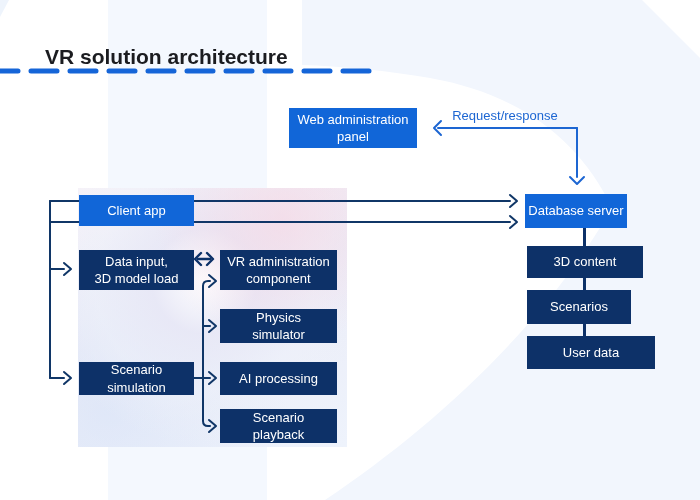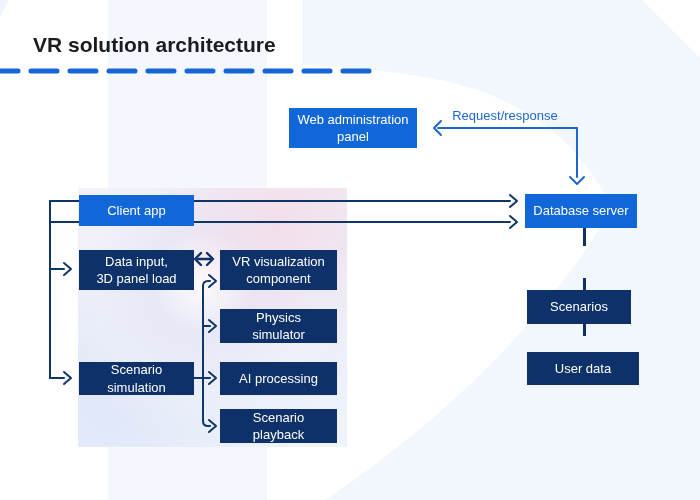--- a/index.html
+++ b/index.html
@@ -7,21 +7,21 @@
        font-family:"Liberation Sans",sans-serif;}
   .stage{position:relative;width:700px;height:500px;}
   .stage svg{position:absolute;left:0;top:0;}
   
   .panel{position:absolute;left:78px;top:188px;width:269px;height:259px;
     background:
       radial-gradient(circle at 76% 12%, rgba(246,213,226,0.65) 0%, rgba(246,213,226,0) 42%),
       radial-gradient(circle at 47% 36%, rgba(255,255,255,0.95) 0%, rgba(232,232,246,0.9) 24%, rgba(238,241,250,0.55) 50%, rgba(244,247,253,0) 75%),
       radial-gradient(circle at 12% 85%, rgba(213,225,247,0.55) 0%, rgba(213,225,247,0) 55%),
       linear-gradient(160deg,#f6f2f8 0%,#ebecf7 45%,#eef3fc 100%);}
-  .page-title{position:absolute;left:33px;top:33px;margin:0;
+  .page-title{position:absolute;left:33px;top:33px;margin:12px;
     font-size:21px;line-height:24px;font-weight:700;color:#1b1c20;}
   .box{position:absolute;display:flex;align-items:center;justify-content:center;
     text-align:center;color:#ffffff;font-size:13px;line-height:17.5px;}
   .box span{white-space:pre-line;}
   .bright{background:#1166d8;}
   .dark{background:#0d3168;}
   .edge-label{position:absolute;left:445px;top:109px;width:120px;
     text-align:center;font-size:13px;line-height:13px;color:#1d66d2;}
 </style>
 </head>
@@ -88,31 +88,31 @@
 
   <div class="box bright" style="left:289px;top:108px;width:128px;height:40px">
     <span>Web administration
 panel</span>
   </div>
 
   <div class="box bright" style="left:79px;top:195px;width:115px;height:31px">
     <span>Client app</span>
   </div>
 
-  <div class="box bright" style="left:525px;top:194px;width:112px;height:34px">
+  <div class="box bright" style="left:525px;top:194px;width:102px;height:34px">
     <span>Database server</span>
   </div>
 
   <div class="box dark" style="left:79px;top:250px;width:115px;height:40px">
     <span>Data input,
-3D panel load</span>
+3D model load</span>
   </div>
 
   <div class="box dark" style="left:220px;top:250px;width:117px;height:40px">
-    <span>VR visualization
+    <span>VR administration
 component</span>
   </div>
 
   <div class="box dark" style="left:220px;top:362px;width:117px;height:33px">
     <span>AI processing</span>
   </div>
 
   <div class="box dark" style="left:220px;top:309px;width:117px;height:34px">
     <span>Physics
 simulator</span>
@@ -121,22 +121,25 @@
   <div class="box dark" style="left:79px;top:362px;width:115px;height:33px">
     <span>Scenario
 simulation</span>
   </div>
 
   <div class="box dark" style="left:220px;top:409px;width:117px;height:34px">
     <span>Scenario
 playback</span>
   </div>
 
+  <div class="box dark" style="left:527px;top:246px;width:116px;height:32px">
+    <span>3D content</span>
+  </div>
 
   <div class="box dark" style="left:527px;top:290px;width:104px;height:34px">
     <span>Scenarios</span>
   </div>
 
-  <div class="box dark" style="left:527px;top:352px;width:112px;height:33px">
+  <div class="box dark" style="left:527px;top:336px;width:128px;height:33px">
     <span>User data</span>
   </div>
 
 </div>
 
 </body></html>

